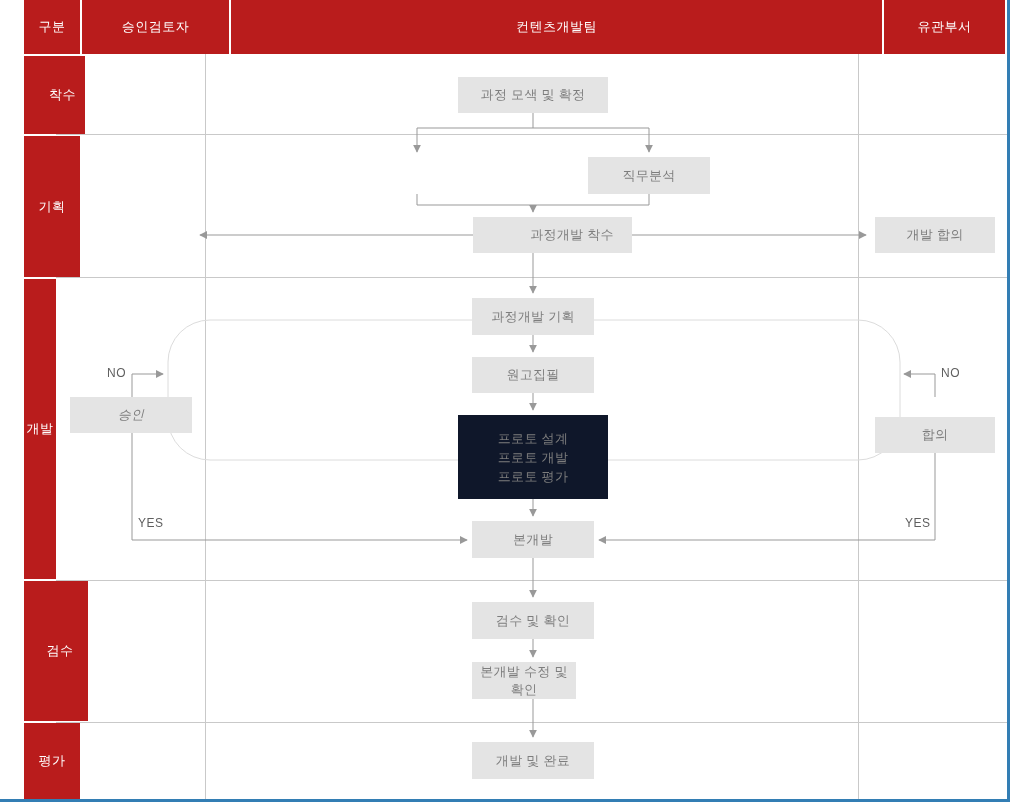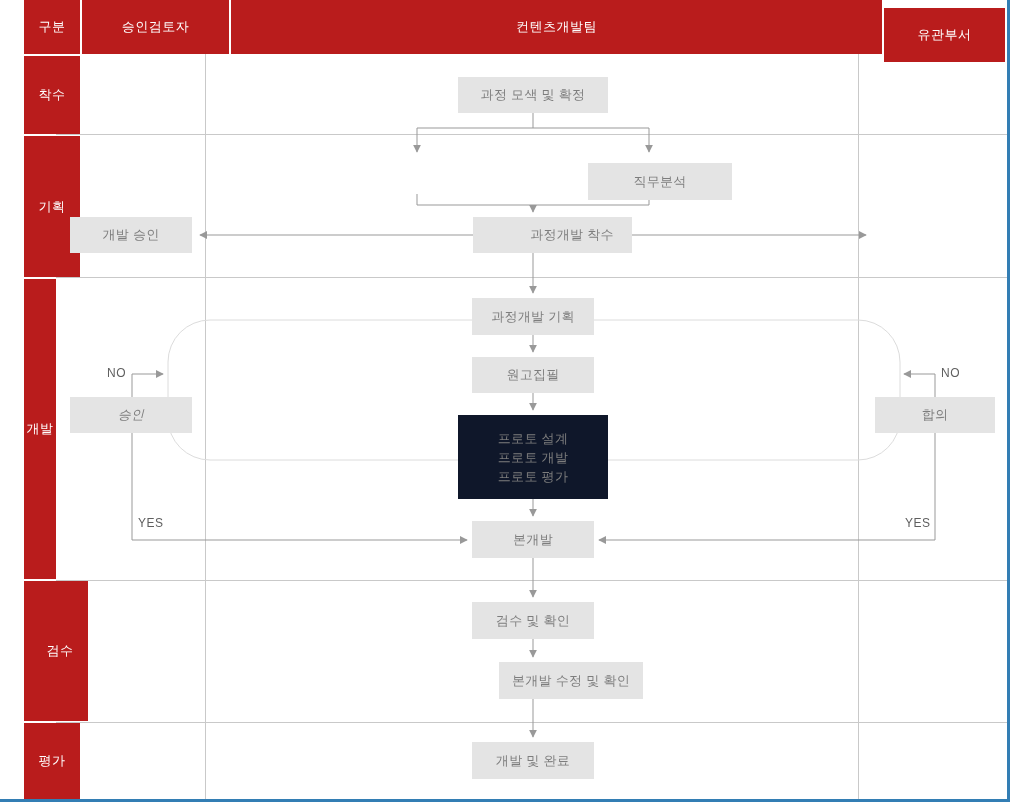--- a/index.html
+++ b/index.html
@@ -30,23 +30,23 @@
   }
 </style>
 </head>
 <body>
 
 <div id="canvas">
 
   <div class="bluecell" style="left:0;top:0;width:56px;height:54px;">구분</div>
   <div class="bluecell" style="left:58px;top:0;width:147px;height:54px;">승인검토자</div>
   <div class="bluecell" style="left:207px;top:0;width:651px;height:54px;">컨텐츠개발팀</div>
-  <div class="bluecell" style="left:860px;top:8px;width:121px;height:54px;">유관부서</div>
+  <div class="bluecell" style="left:860px;top:0;width:121px;height:54px;">유관부서</div>
 
-  <div class="bluecell" style="left:0;top:56px;width:56px;height:78px;">착수</div>
+  <div class="bluecell" style="left:0;top:56px;width:45px;height:78px;padding-left:16px;">착수</div>
   <div class="bluecell" style="left:0;top:136px;width:56px;height:141px;">기획</div>
   <div class="bluecell" style="left:0;top:279px;width:32px;height:300px;">개발</div>
   <div class="bluecell" style="left:0;top:581px;width:56px;height:140px;padding-left:8px;">검수</div>
   <div class="bluecell" style="left:0;top:723px;width:56px;height:76px;">평가</div>
 
   <div class="gridline vline" style="left:205px;top:54px;height:745px;"></div>
   <div class="gridline vline" style="left:858px;top:54px;height:745px;"></div>
   <div class="gridline hline" style="left:56px;top:134px;width:951px;"></div>
   <div class="gridline hline" style="left:56px;top:277px;width:951px;"></div>
   <div class="gridline hline" style="left:56px;top:580px;width:951px;"></div>
@@ -85,35 +85,35 @@
 
       <path d="M132,397 L132,374 L163,374" marker-end="url(#ah)"></path>
       <path d="M132,433 L132,540 L467,540" marker-end="url(#ah)"></path>
 
       <path d="M935,397 L935,374 L904,374" marker-end="url(#ah)"></path>
       <path d="M935,433 L935,540 L599,540" marker-end="url(#ah)"></path>
     </g>
   </svg>
 
   <div class="box" style="left:458px;top:77px;width:150px;height:36px;">과정 모색 및 확정</div>
-  <div class="box" style="left:588px;top:157px;width:144px;height:37px;margin-top:6px;">직무분석</div>
-  <div class="box" style="left:70px;top:217px;width:122px;height:36px;">개발 승인</div>
+  <div class="box" style="left:588px;top:157px;width:122px;height:37px;">직무분석</div>
   <div class="box" style="left:473px;top:217px;width:120px;height:36px;padding-left:39px;">과정개발 착수</div>
+  <div class="box" style="left:875px;top:217px;width:120px;height:36px;">개발 합의</div>
   <div class="box" style="left:472px;top:298px;width:122px;height:37px;">과정개발 기획</div>
   <div class="box" style="left:472px;top:357px;width:122px;height:36px;">원고집필</div>
   <div class="box dark" style="left:458px;top:415px;width:150px;height:84px;">
     <span>프로토 설계</span>
     <span>프로토 개발</span>
     <span>프로토 평가</span>
   </div>
   <div class="box" style="left:70px;top:397px;width:122px;height:36px;font-style:italic;">승인</div>
-  <div class="box" style="left:875px;top:397px;width:120px;height:36px;">합의</div>
+  <div class="box" style="left:875px;top:417px;width:120px;height:36px;">합의</div>
   <div class="box" style="left:472px;top:521px;width:122px;height:37px;">본개발</div>
   <div class="box" style="left:472px;top:602px;width:122px;height:37px;">검수 및 확인</div>
-  <div class="box" style="left:472px;top:662px;width:144px;height:37px;margin-left:27px;">본개발 수정 및 확인</div>
+  <div class="box" style="left:472px;top:662px;width:104px;height:37px;">본개발 수정 및 확인</div>
   <div class="box" style="left:472px;top:742px;width:122px;height:37px;">개발 및 완료</div>
 
   <div class="edge-label" style="left:96px;top:366px;width:30px;text-align:right;">NO</div>
   <div class="edge-label" style="left:138px;top:516px;">YES</div>
   <div class="edge-label" style="left:941px;top:366px;">NO</div>
   <div class="edge-label" style="left:905px;top:516px;width:28px;text-align:left;">YES</div>
 
 </div>
 
 </body></html>

